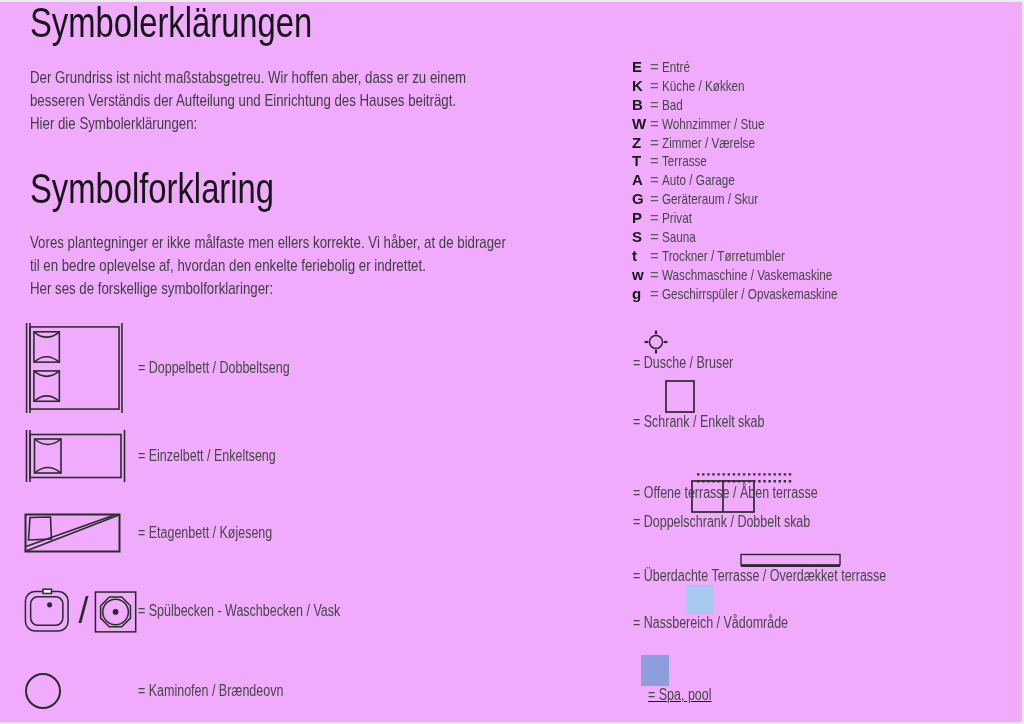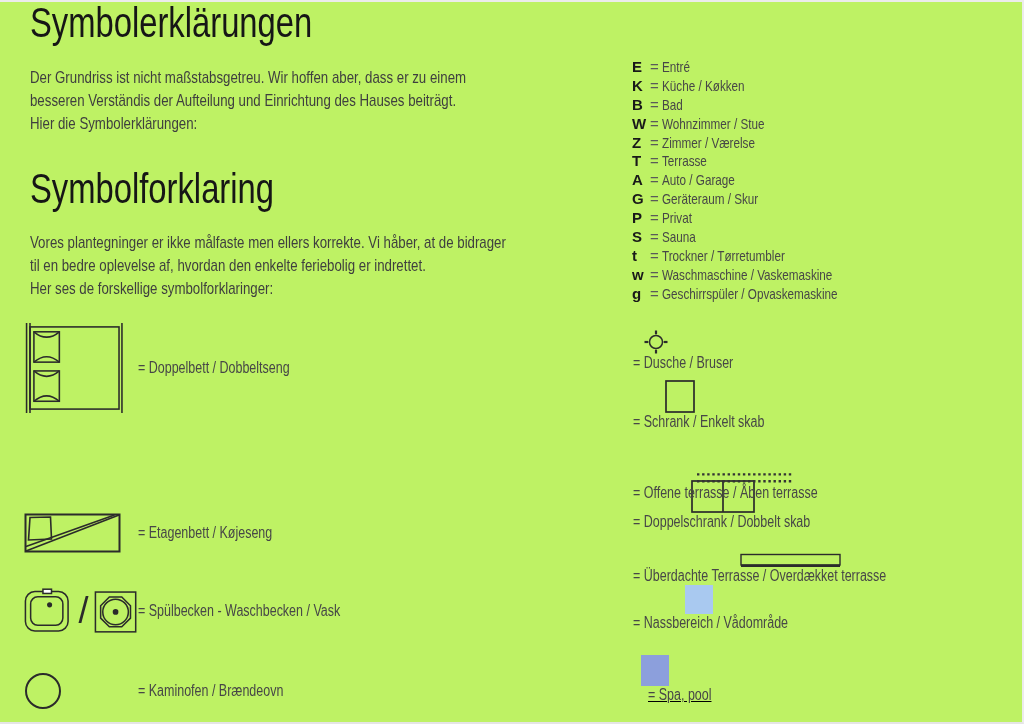--- a/index.html
+++ b/index.html
@@ -1,17 +1,17 @@
 <!DOCTYPE html>
 <html><head>
 <meta charset="utf-8">
 <style>
   html,body{margin:0;padding:0;background:#fff;}
   #page{
-    position:relative;width:1024px;height:724px;background:#bef264;overflow:hidden;
+    position:relative;width:1024px;height:724px;background:#f0abfc;overflow:hidden;
     font-family:"Liberation Sans","DejaVu Sans",sans-serif;
     box-sizing:border-box;
     border-top:2px solid #ececec;border-right:2px solid #ececec;border-bottom:2px solid #e5e5e5;
   }
   .h1{
     position:absolute;left:30px;font-size:42px;line-height:46px;color:#161616;
     letter-spacing:0;font-weight:normal;white-space:nowrap;
     transform:scaleX(0.78);transform-origin:0 0;
   }
   .para{
@@ -61,20 +61,34 @@
         <path d="M10,9 Q23,20 36,9"></path>
         <path d="M10,40 Q23,29 36,40"></path>
         <rect x="10" y="49" width="26" height="31"></rect>
         <path d="M10,49 Q23,60 36,49"></path>
         <path d="M10,80 Q23,69 36,80"></path>
       </svg>
     </div>
     <div class="slabel">= Doppelbett / Dobbeltseng</div>
   </div>
 
+  <div class="lrow" style="top:429px;height:50px;">
+    <div class="licon">
+      <svg width="106" height="52" viewBox="0 0 106 52" fill="none" stroke="#2b2b2b" stroke-width="1.6">
+        <line x1="2.5" y1="0" x2="2.5" y2="52"></line>
+        <line x1="6" y1="0" x2="6" y2="52"></line>
+        <rect x="6" y="4.5" width="91" height="43"></rect>
+        <line x1="100.5" y1="0" x2="100.5" y2="52"></line>
+        <rect x="10.5" y="9" width="26.5" height="34"></rect>
+        <path d="M10.5,9 Q23.75,20 37,9"></path>
+        <path d="M10.5,43 Q23.75,32 37,43"></path>
+      </svg>
+    </div>
+    <div class="slabel">= Einzelbett / Enkeltseng</div>
+  </div>
 
   <div class="lrow" style="top:511px;height:40px;">
     <div class="licon">
       <svg width="97" height="40" viewBox="0 0 97 40" fill="none" stroke="#2b2b2b" stroke-width="1.6">
         <rect x="1.5" y="1.5" width="94" height="37" stroke-width="2"></rect>
         <line x1="2" y1="38" x2="95" y2="2"></line>
         <line x1="2" y1="33.5" x2="90.5" y2="2"></line>
         <path d="M6,4.5 L26.5,4 L27.5,26 L4.5,27 Z"></path>
       </svg>
     </div>

